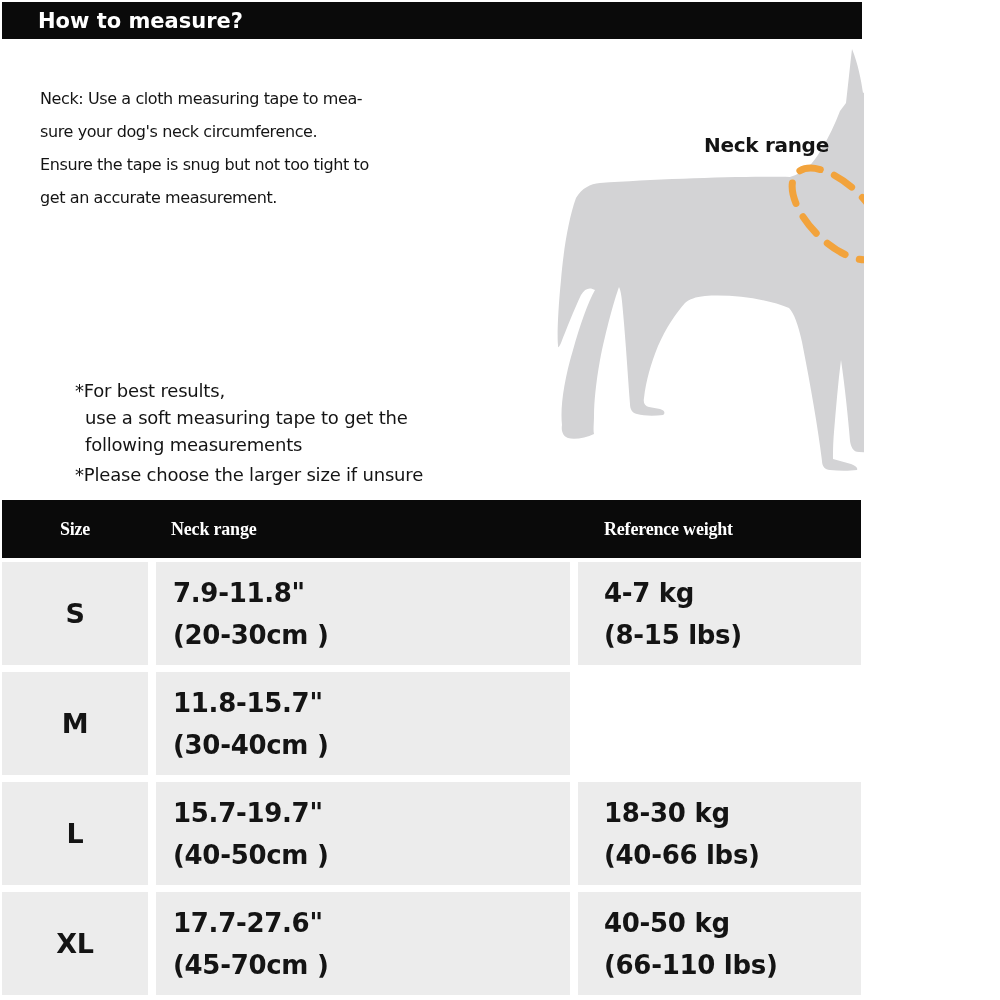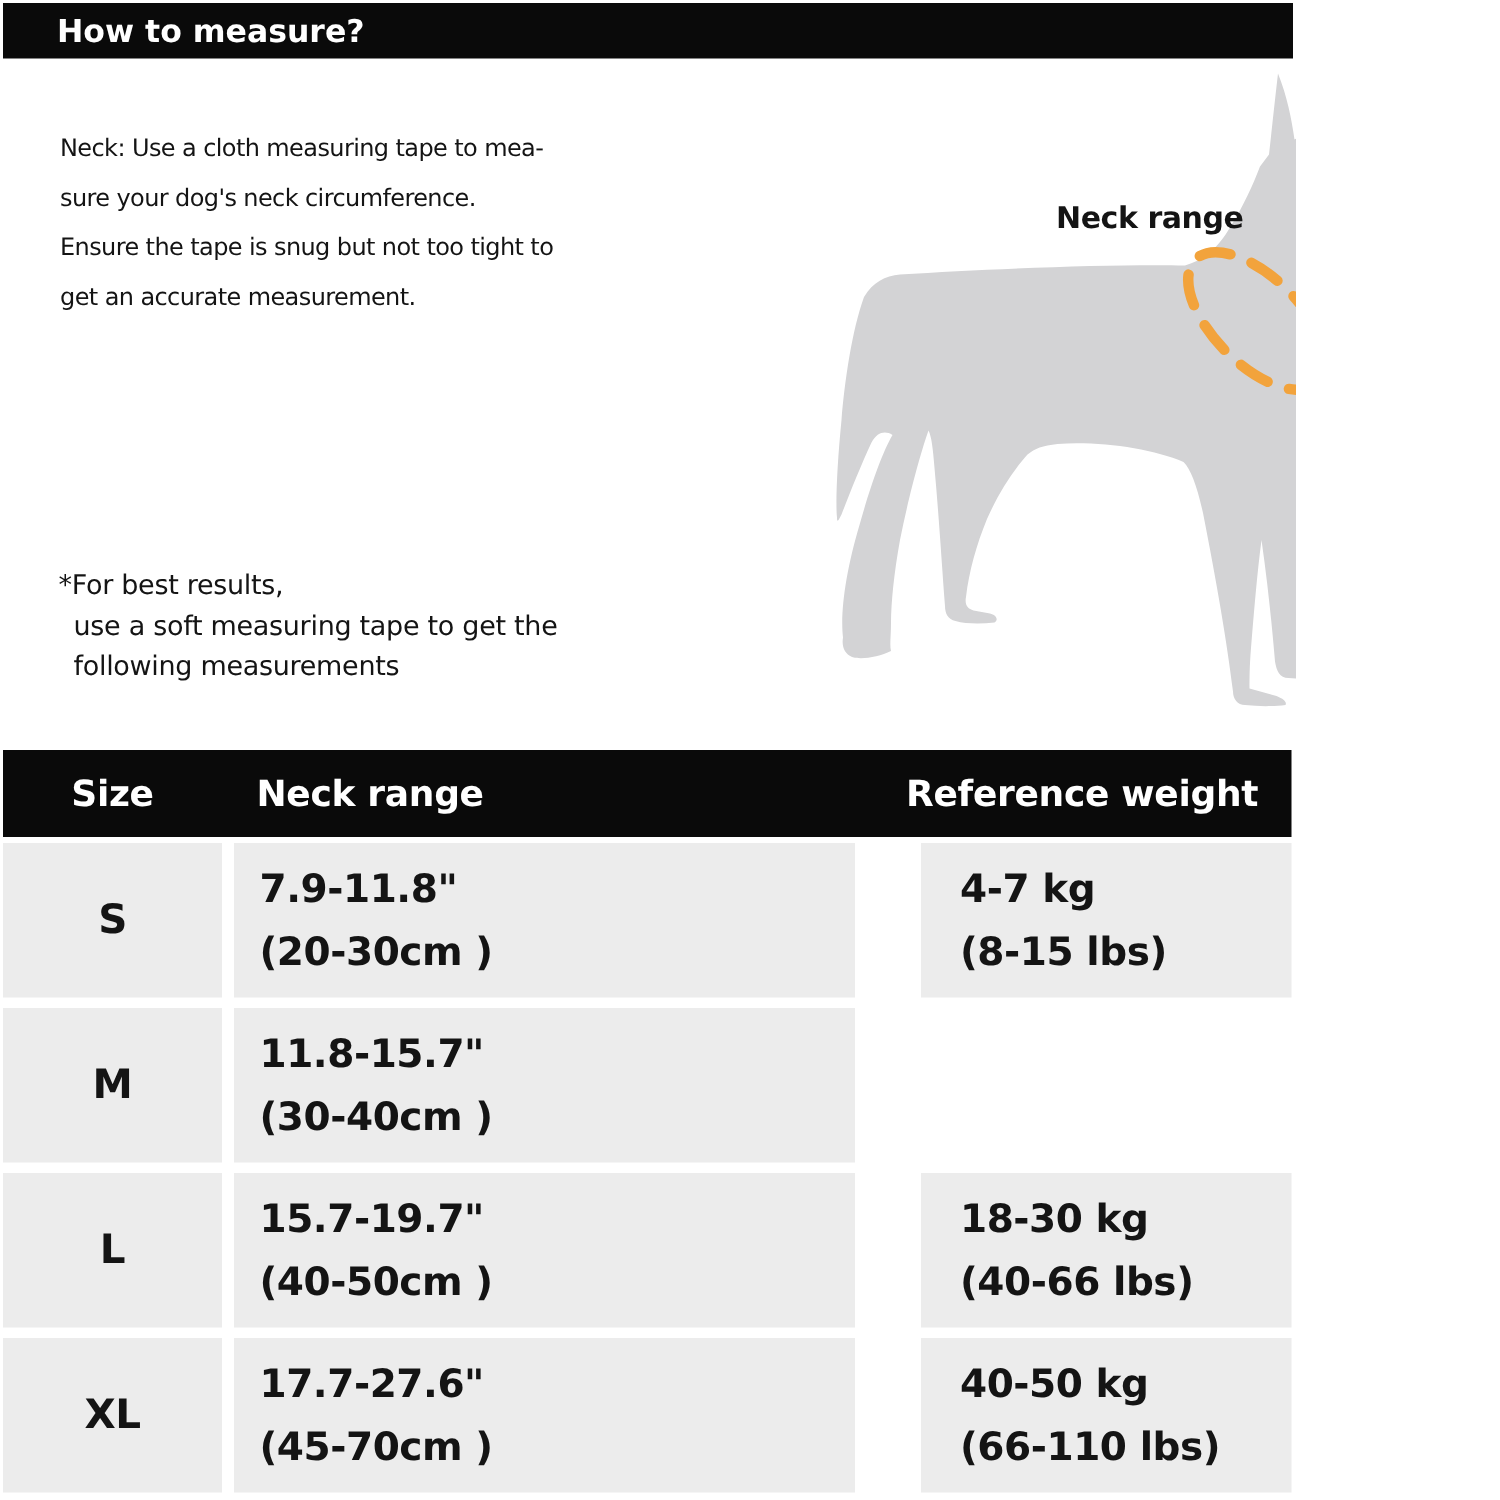--- a/index.html
+++ b/index.html
@@ -27,55 +27,55 @@
   .instructions{position:absolute;left:40px;top:82px;width:530px;}
   .para{
     font-size:16px;line-height:33px;letter-spacing:-0.4px;font-weight:500;
     white-space:pre-line;color:var(--ink);
   }
   .para + .para{}
   
   .notes{position:absolute;left:39px;top:377px;width:470px;}
   .note{
     font-size:18px;line-height:27px;letter-spacing:-0.2px;font-weight:500;
-    white-space:pre-line;color:var(--ink);
+    white-space:pre-line;color:var(--ink);margin-left:36px;
   }
   .note.hang{padding-left:10px;text-indent:-10px;}
   .note + .note{margin-top:3px;}
   
   .dog-svg{position:absolute;left:550px;top:38px;width:450px;height:442px;}
   .dog-body{fill:var(--dog);}
   .dash-ellipse{fill:none;stroke:var(--accent);stroke-width:7;stroke-dasharray:21 15;stroke-linecap:round;}
   .neck-label{
     position:absolute;left:704px;top:133px;font-size:20px;font-weight:bold;
     letter-spacing:-0.3px;color:var(--ink);
   }
   
   .chart{position:absolute;left:0;top:500px;right:0;bottom:0;}
   .thead{
     height:58px;background:var(--bar);margin:0 3px 0 2px;
     display:grid;grid-template-columns:146px 414px 1fr;column-gap:8px;align-items:center;
   }
-  .th{color:#ffffff;font-weight:bold;font-size:24px;letter-spacing:-0.2px;}
+  .th{color:#ffffff;font-weight:bold;font-size:18px;letter-spacing:-0.2px;font-family:Liberation Serif, serif;}
   .th.c1{text-align:center;}
   .th.c2{padding-left:15px;}
   .th.c3{padding-left:26px;}
   .tbody{
     margin:4px 3px 0 2px;
     display:grid;grid-template-rows:repeat(4,103px);row-gap:7px;
   }
   .trow{display:grid;grid-template-columns:146px 414px 1fr;column-gap:8px;}
   .td{
     background:var(--cell);display:flex;flex-direction:column;justify-content:center;
     font-weight:bold;font-size:26px;line-height:42px;letter-spacing:-0.3px;color:var(--ink);
     white-space:pre-line;
   }
   .td.c1{align-items:center;font-size:27px;}
   .td.c2{padding-left:17px;}
-  .td.c3{padding-left:26px;margin-left:36px;}
+  .td.c3{padding-left:26px;}
 </style>
 </head>
 <body>
 
 <div class="screen">
 
   <div class="title-bar">
     <span class="title">How to measure?</span>
   </div>
 
@@ -83,20 +83,21 @@
     <p class="para">Neck: Use a cloth measuring tape to mea-
 sure your dog's neck circumference.</p>
     <p class="para">Ensure the tape is snug but not too tight to
 get an accurate measurement.</p>
   </div>
 
   <div class="notes">
     <p class="note hang">*For best results,
 use a soft measuring tape to get the
 following measurements</p>
+    <p class="note">*Please choose the larger size if unsure</p>
   </div>
 
   <svg class="dog-svg" viewBox="550 38 450 442" xmlns="http://www.w3.org/2000/svg" aria-hidden="true">
     <path class="dog-body" d="
       M 600 183
       C 660 179 745 176 790 177
       C 804 173 813 164 821 150
       C 829 137 835 124 840 111
       L 846 103
       C 848 85 850 66 852 49

